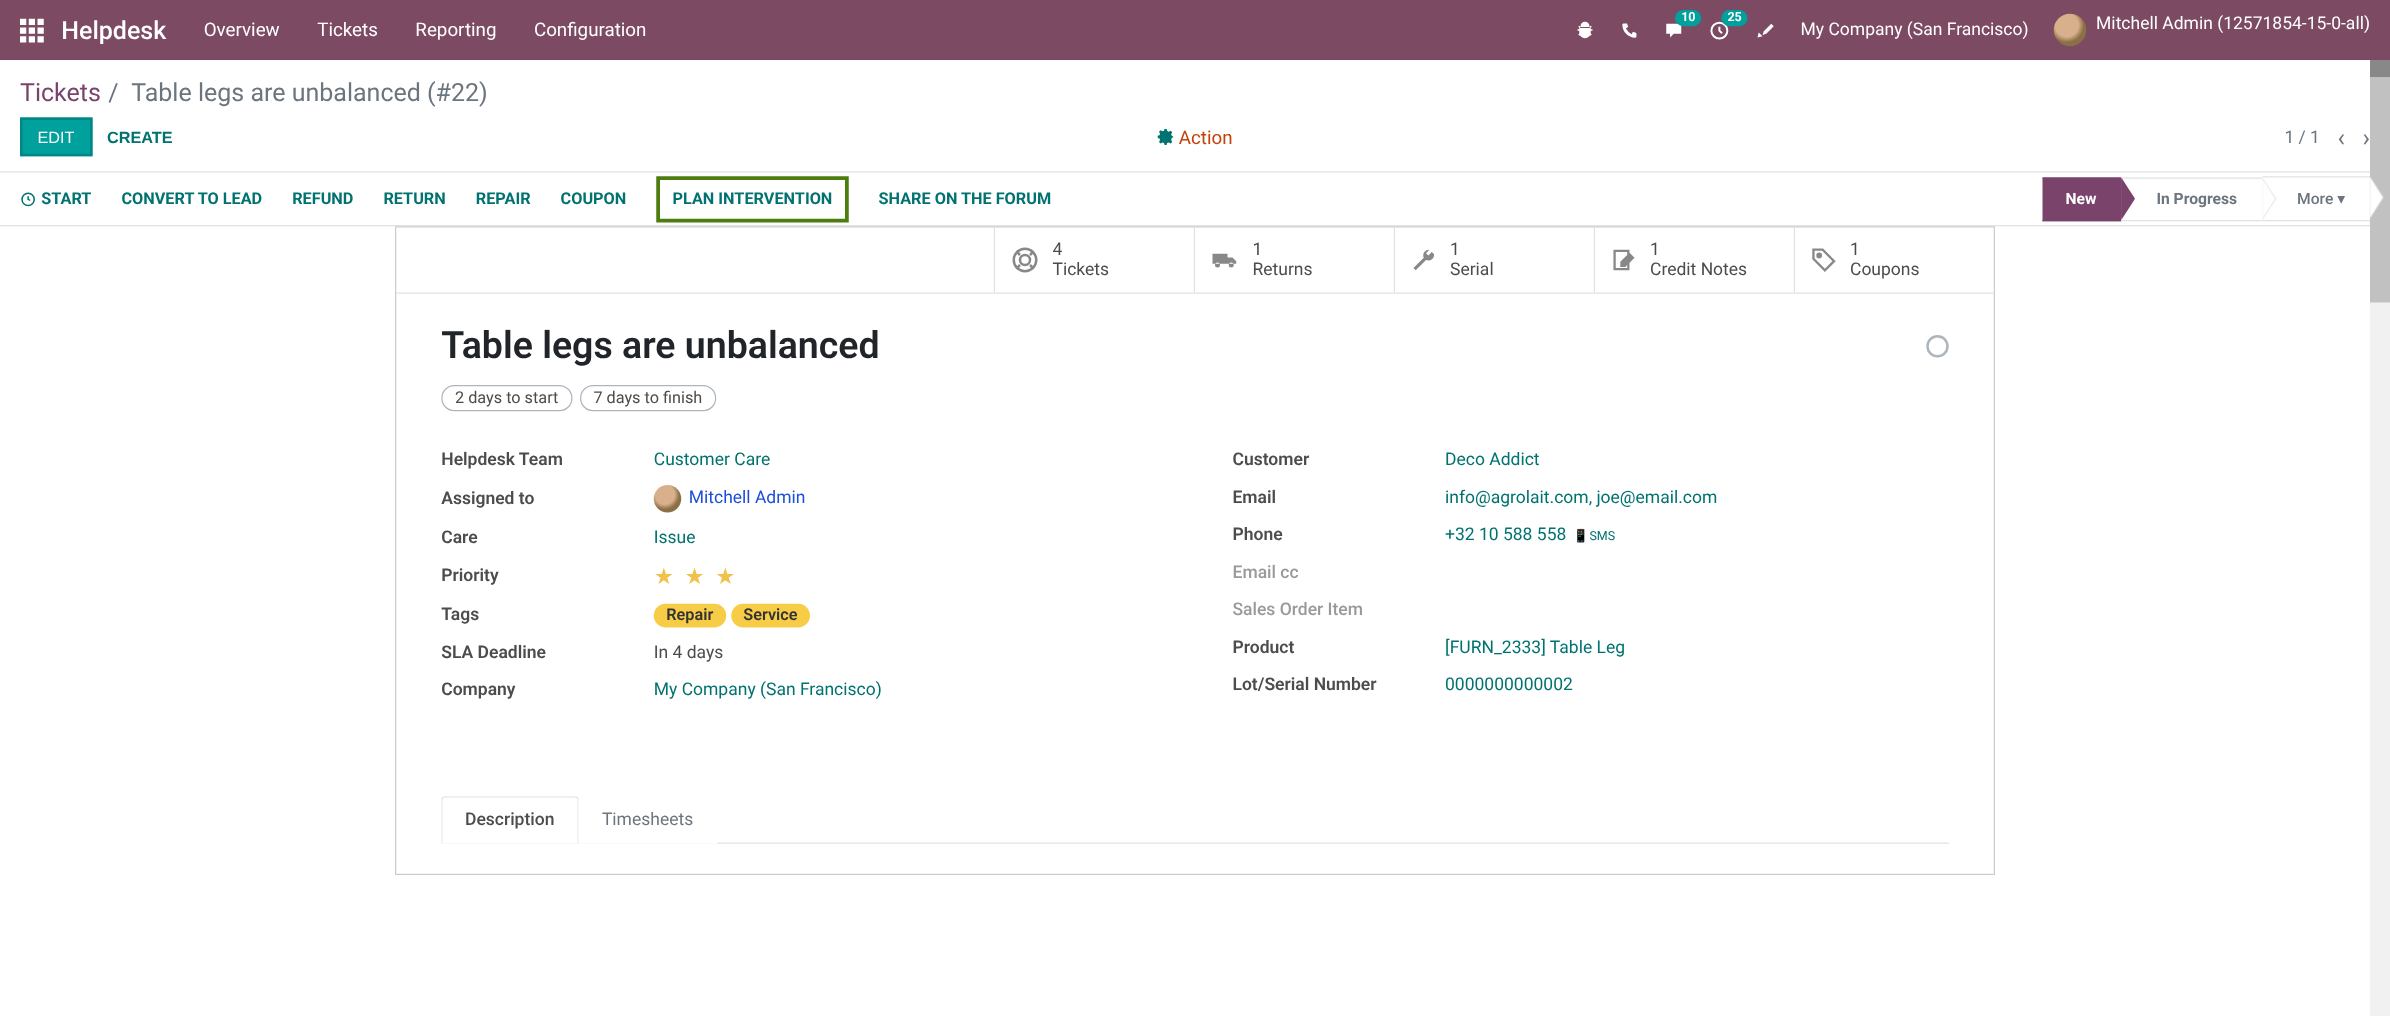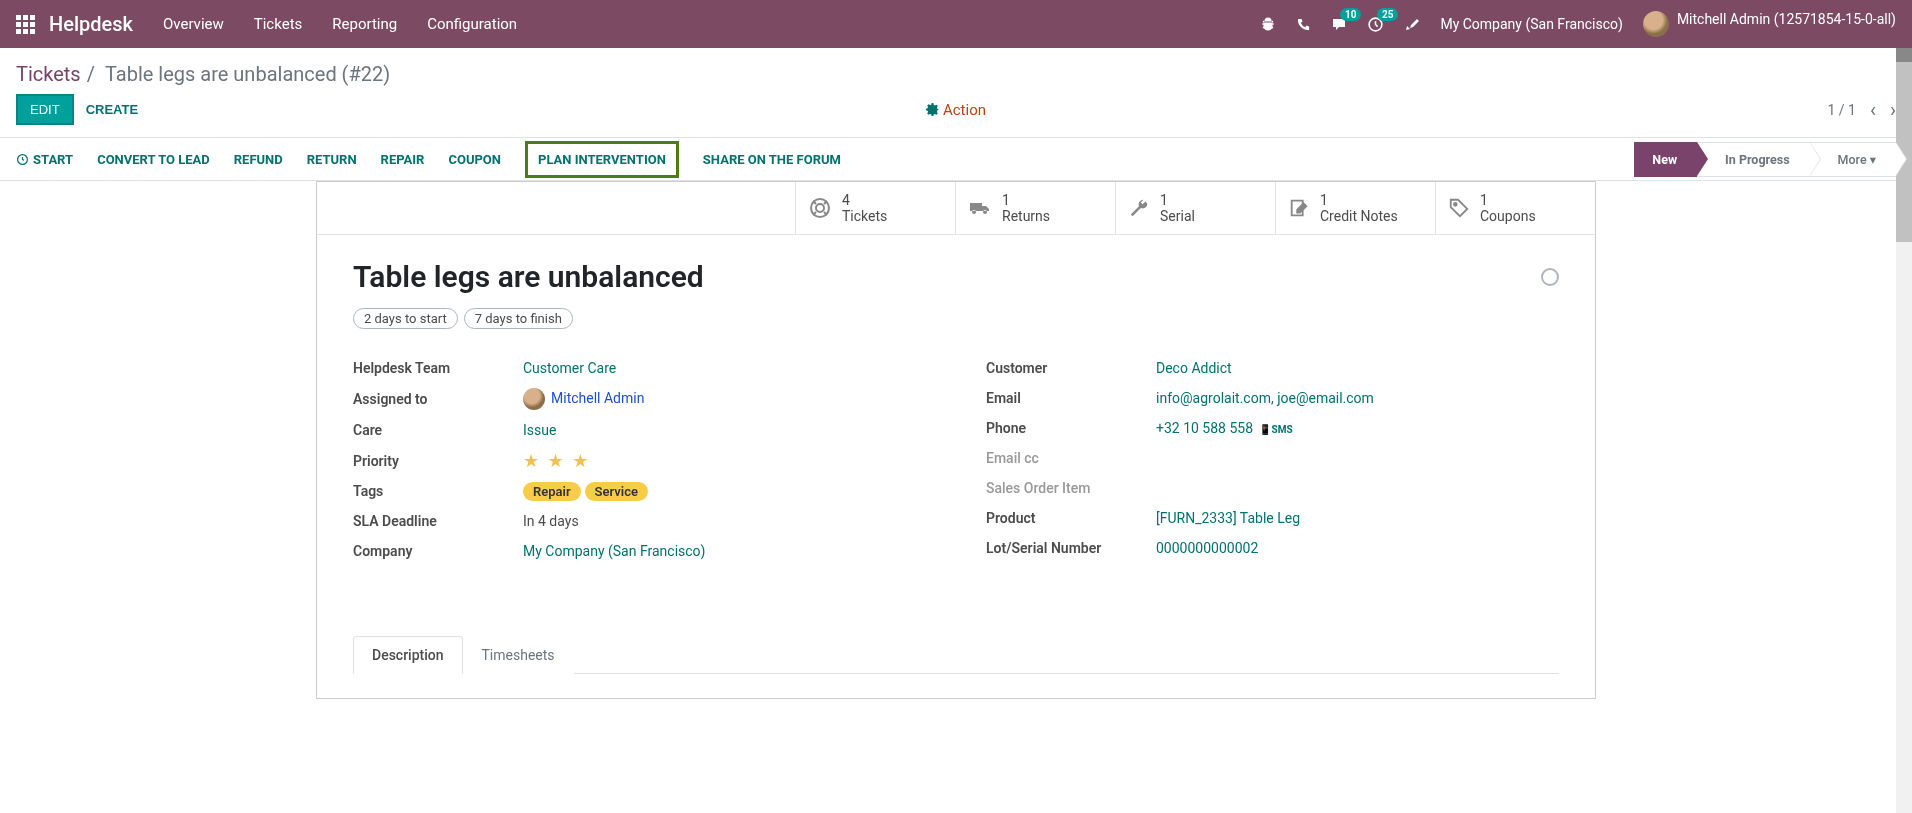--- a/index.html
+++ b/index.html
@@ -59,21 +59,21 @@
 .col { flex: 1; }
 .frow { display: flex; padding: 5px 0; align-items: center; min-height: 30px; }
 .flabel { width: 170px; font-weight: 600; font-size: 14px; color: #4c4c4c; }
 .flabel.muted { color: #999; font-weight: 500; }
 .fval { flex: 1; font-size: 14px; }
 .fval a, .linkish { color: #00726f; text-decoration: none; cursor: pointer; }
 .avatar-sm { width: 22px; height: 22px; border-radius: 50%; background: radial-gradient(circle at 40% 35%, #d9b08c 0 40%, #8b6f47 60%); display: inline-block; vertical-align: middle; margin-right: 6px; }
 .stars { color: #f0c14b; font-size: 18px; letter-spacing: 2px; }
 .tag { display: inline-block; padding: 2px 10px; border-radius: 11px; font-size: 13px; font-weight: 600; margin-right: 4px; }
 .tag.yellow { background: #f7cd48; color: #333; }
-.sms-badge { font-size: 10px; font-weight: 700; color: #00726f; margin-left: 6px; cursor: pointer; }
+.sms-badge { font-size: 10px; font-weight: 400; color: #00726f; margin-left: 6px; cursor: pointer; }
 .tabs { border-bottom: 1px solid #dee2e6; display: flex; }
 .tab { padding: 10px 18px; font-size: 14px; color: #6c757d; cursor: pointer; border: 1px solid transparent; border-bottom: none; background: #fff; position: relative; top: 1px; margin-top: 45px; }
 .tab.active { color: #4c4c4c; font-weight: 500; border: 1px solid #dee2e6; border-bottom: 1px solid #fff; border-radius: 3px 3px 0 0; }
 .scroll-right { position: fixed; right: 0; top: 48px; bottom: 0; width: 16px; background: #f1f1f1; }
 .scroll-thumb { width: 100%; background: #c1c1c1; position: absolute; }
 svg { display: block; }
 </style>
 </head>
 <body>
 

